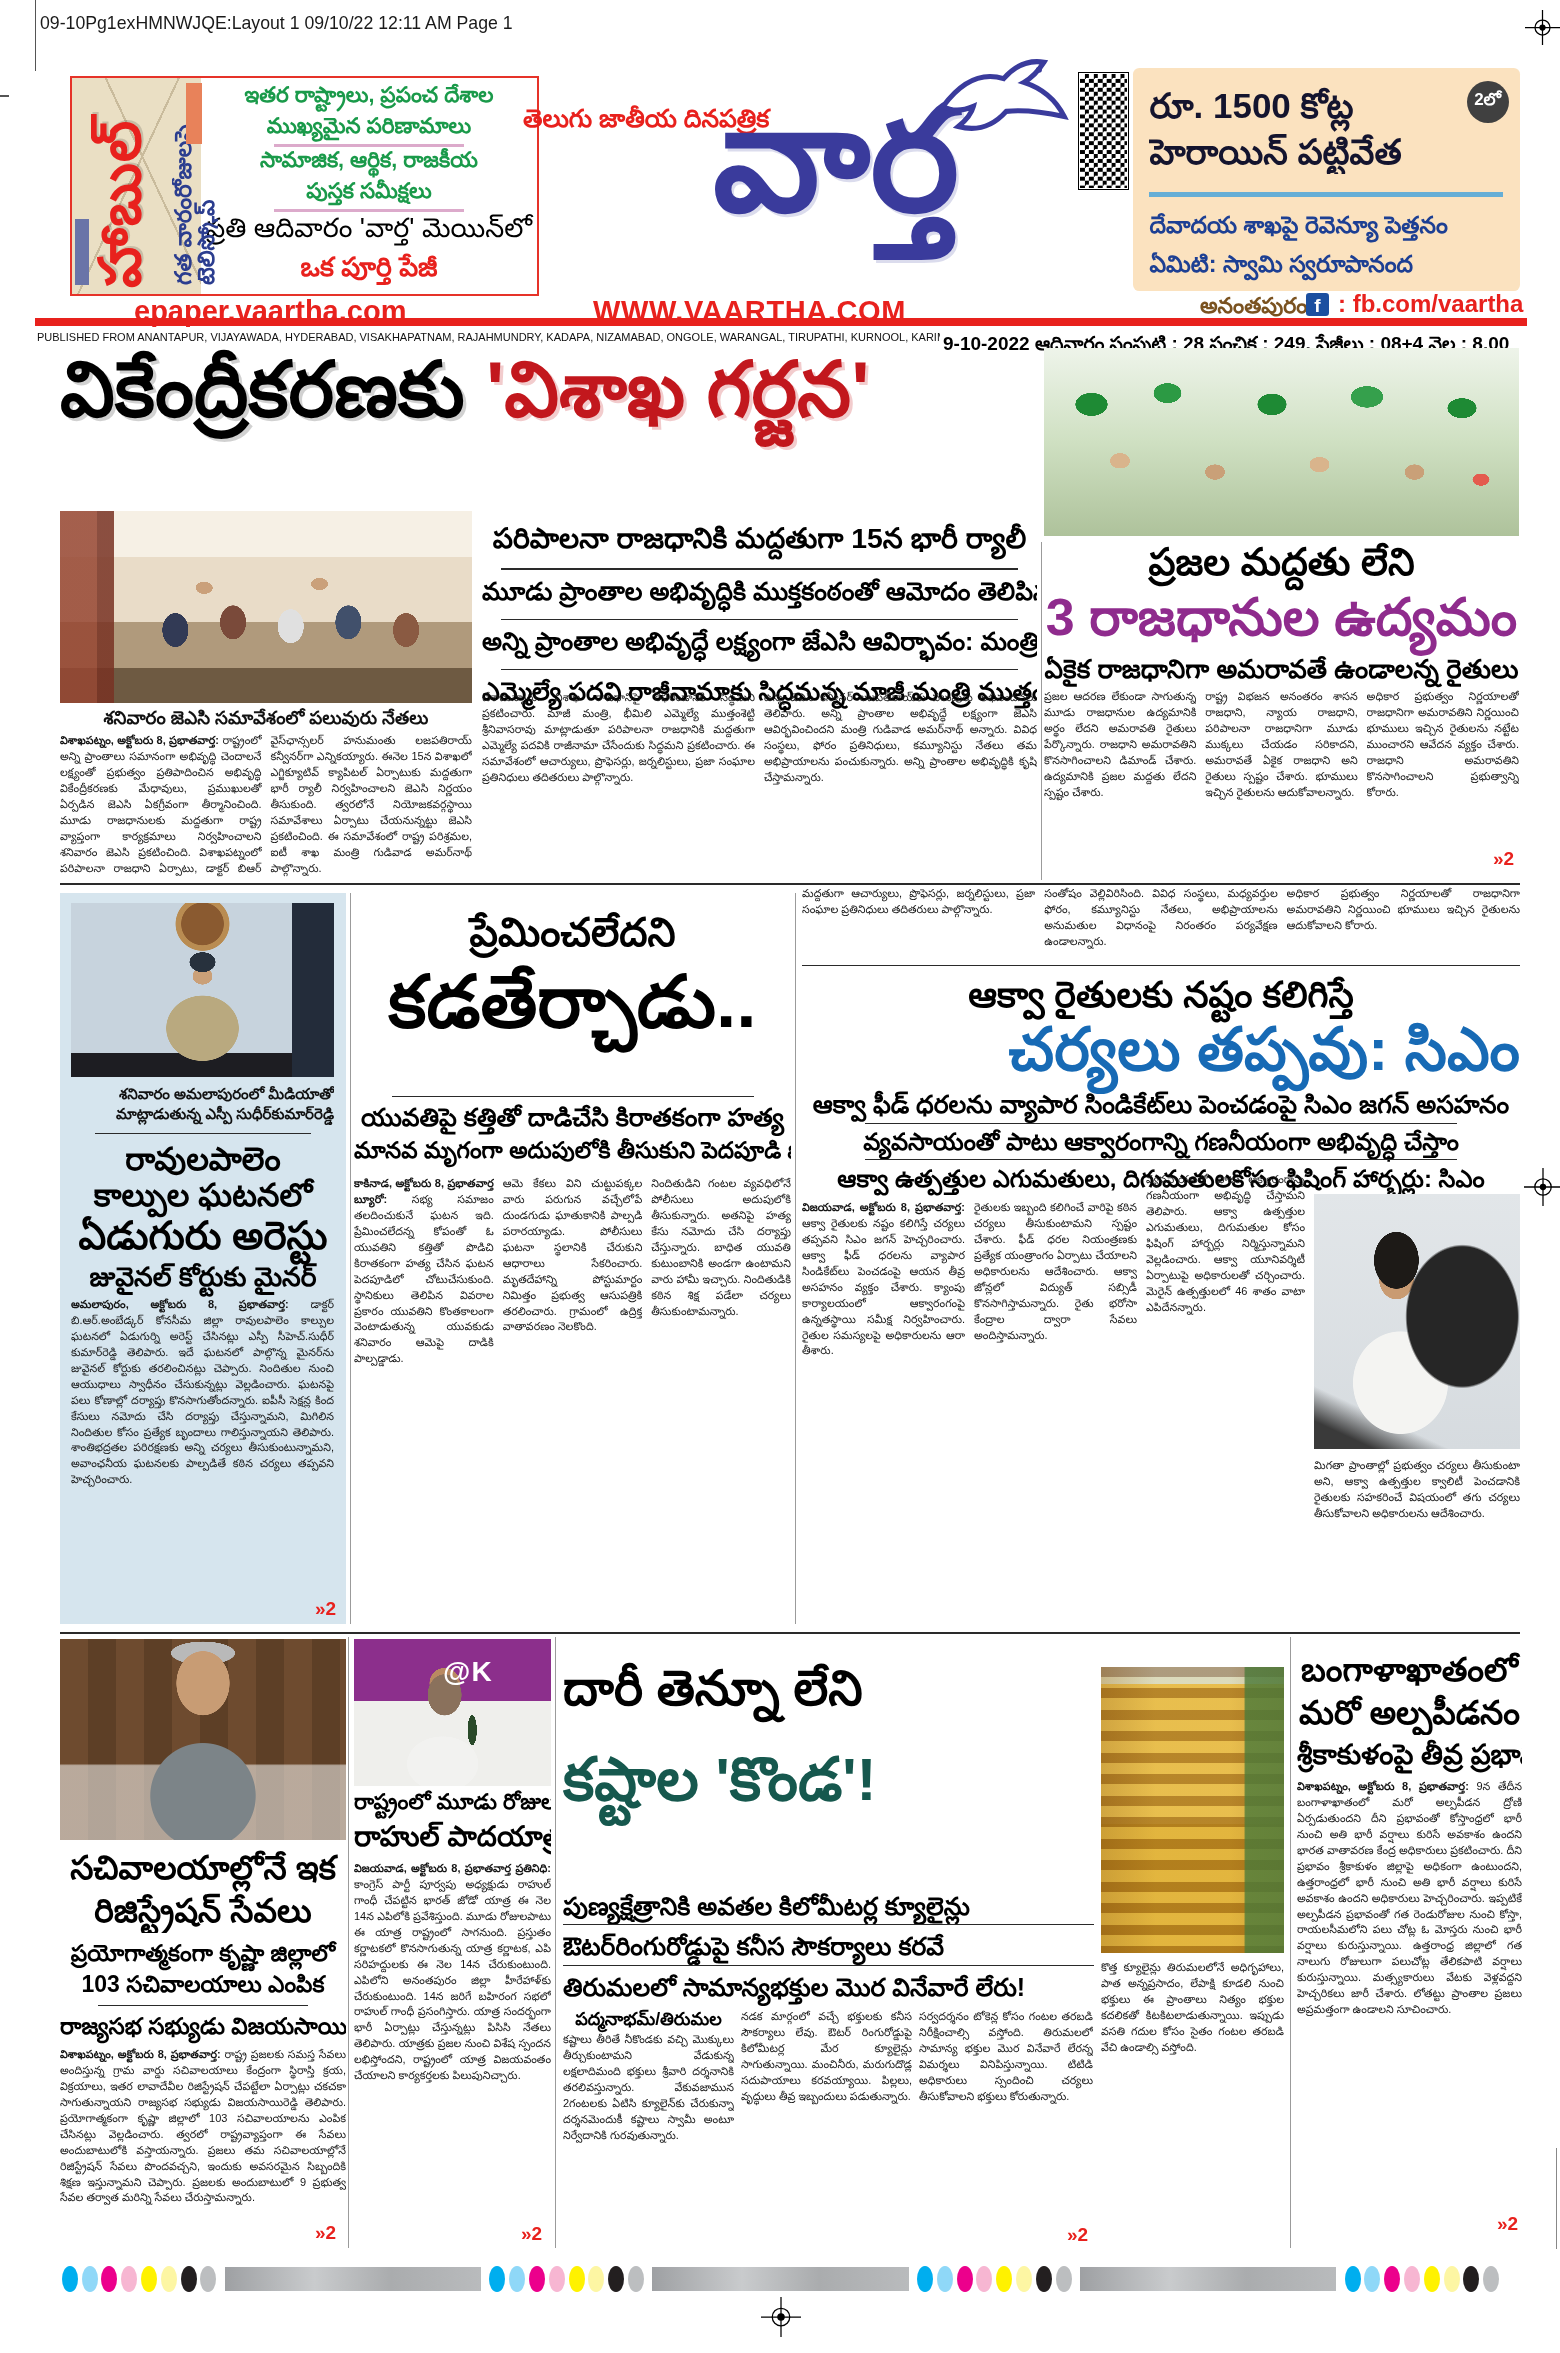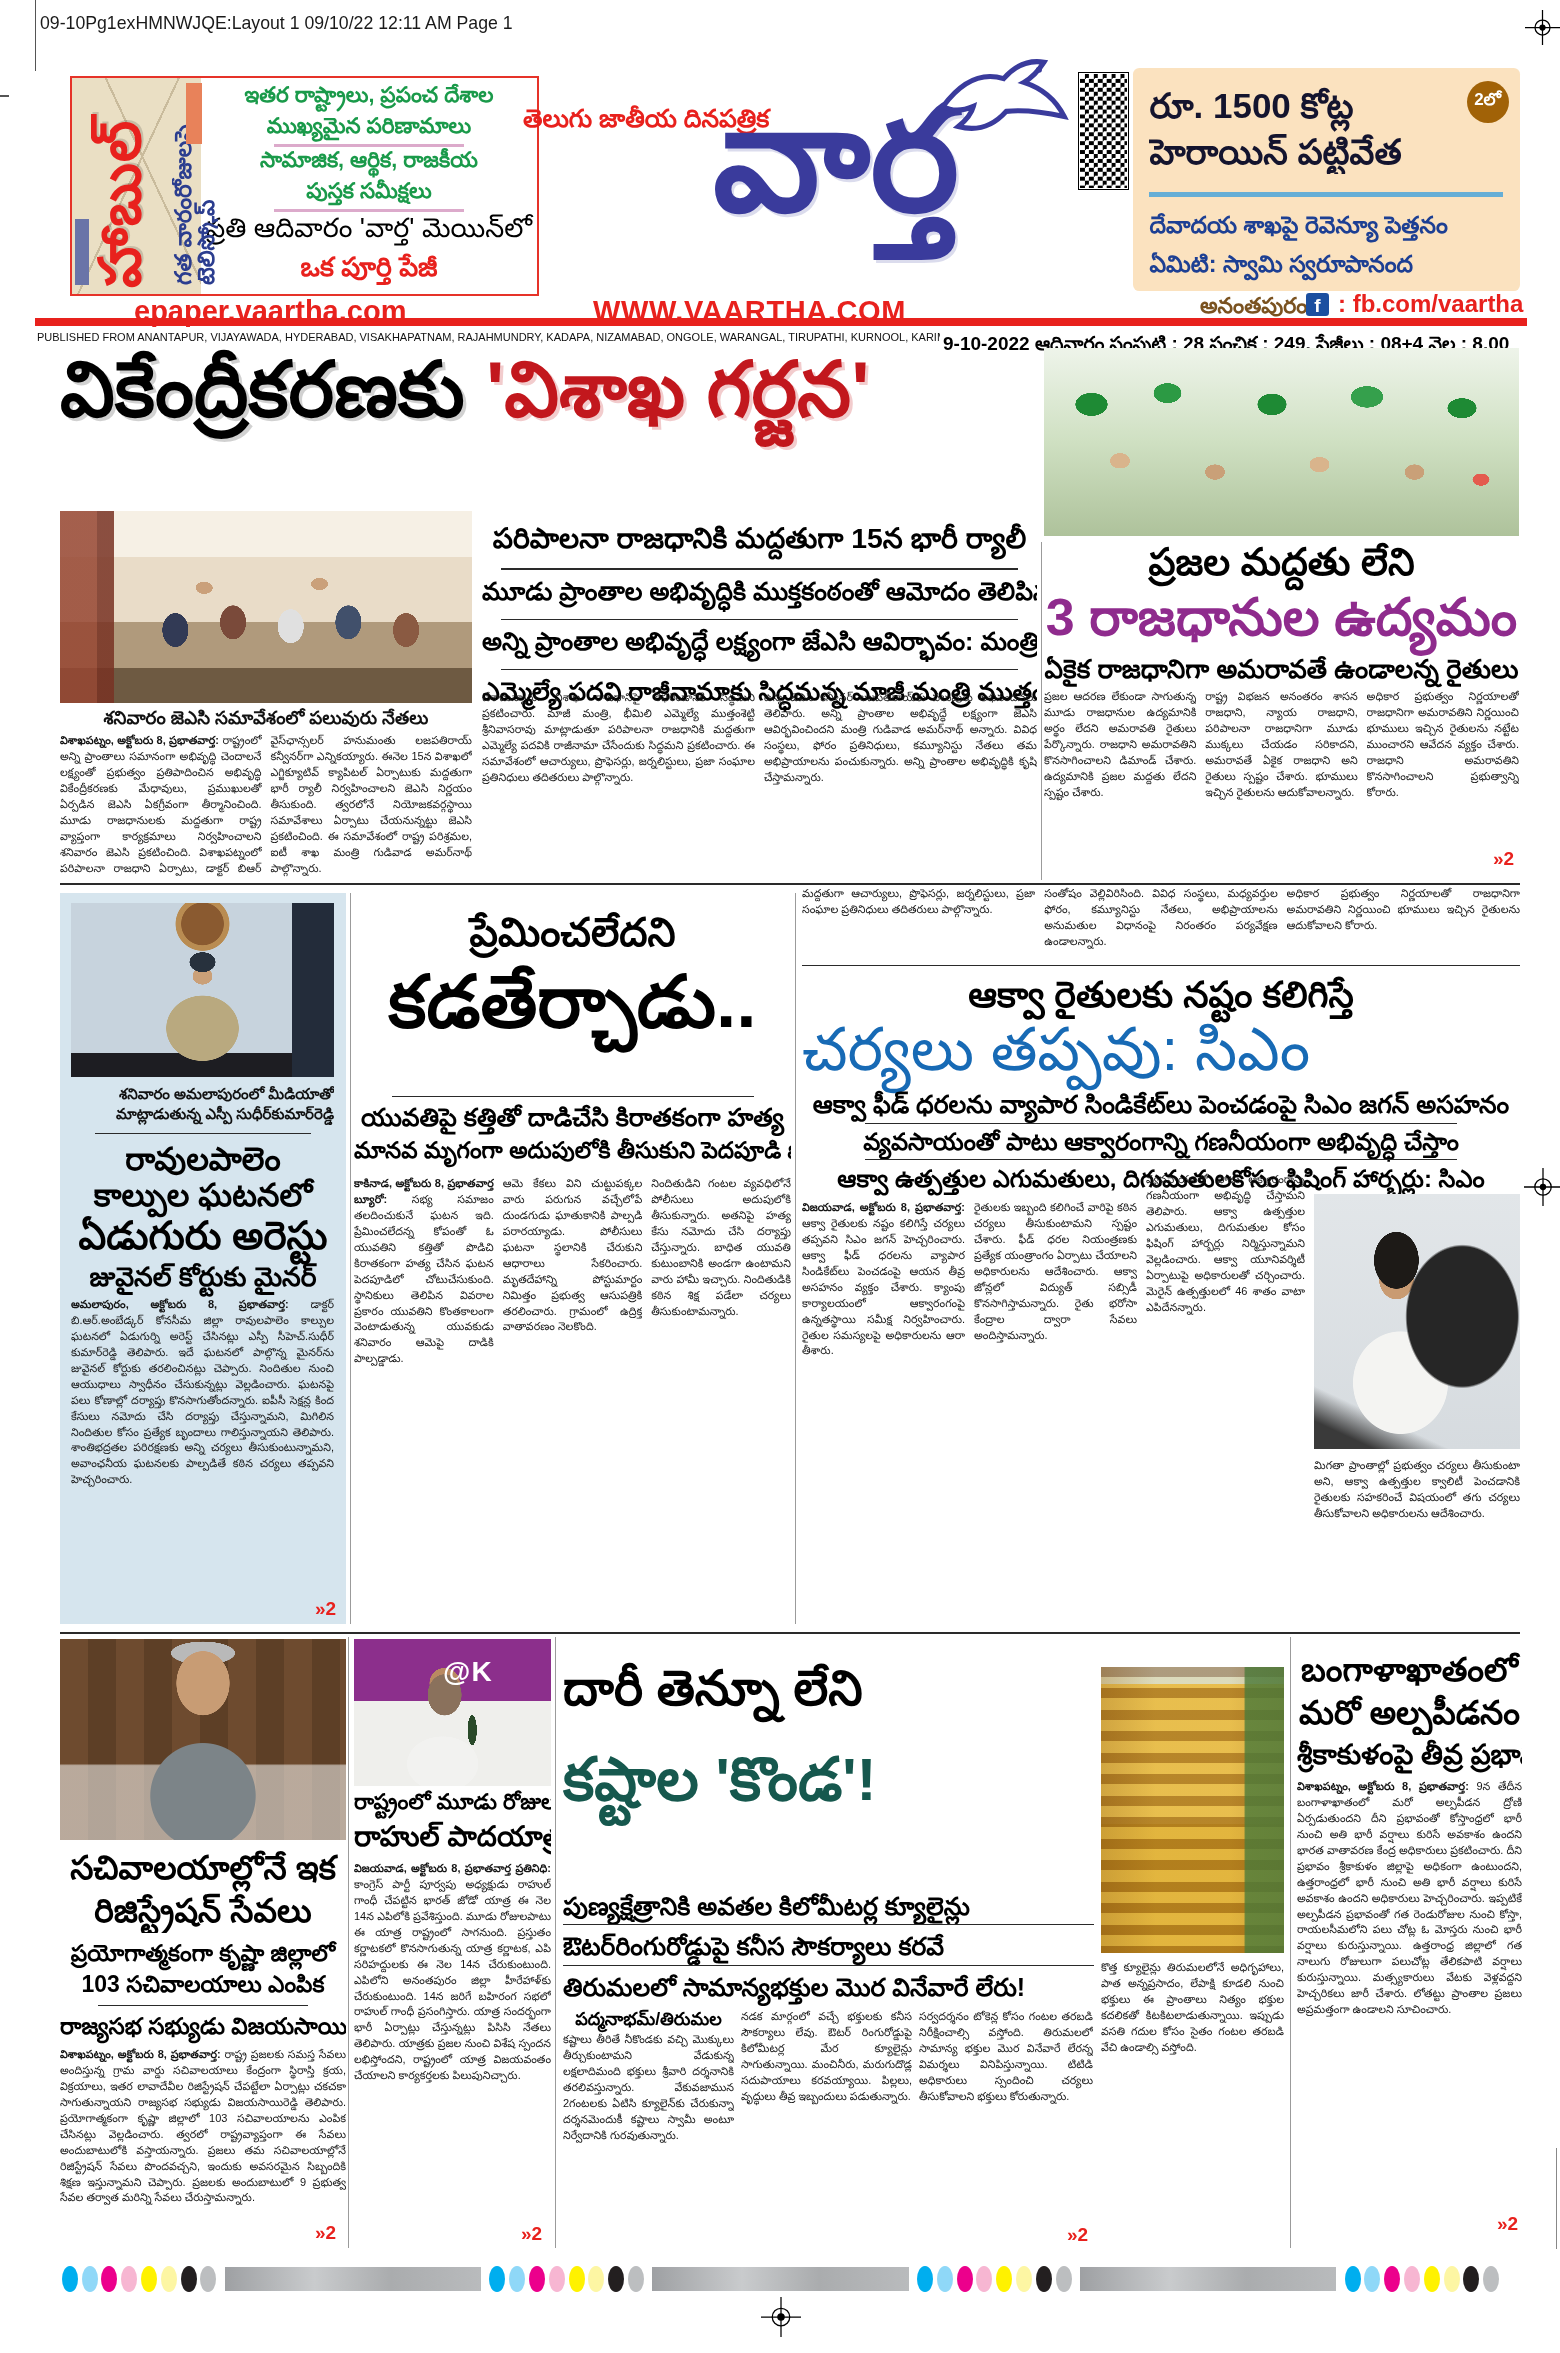--- a/index.html
+++ b/index.html
@@ -49,21 +49,21 @@
   #website{left:593px;top:295px;font-size:29px;color:#e8211d;letter-spacing:0.6px}
   #tagline{left:523px;top:104px;font-size:25px;color:#e8211d}
   #logo{left:713px;top:61px;font-size:150px;line-height:1.3;color:#3a3b9c;font-weight:bold;width:379px;height:243px;
         text-shadow:2.5px 2.5px 0 rgba(58,59,156,.18)}
   #dove{left:928px;top:53px}
   #qr{left:1079px;top:73px;width:47px;height:114px;
       background:conic-gradient(#000 25%,#fff 0 50%,#000 0 75%,#fff 0) 0 0/8.9px 8.9px;border:1.9px solid #fff;outline:0.6px solid #000}
 
   #topbox{left:1133px;top:68px;width:387px;height:223px;background:#fbe2bf;border-radius:6.3px}
   #topbox-h{position:absolute;left:16.4px;top:15px;width:297px;font-size:35px;font-weight:bold;color:#14142e;line-height:1.3;overflow:hidden}
-  #topbox-badge{position:absolute;right:11.4px;top:12.6px;width:42px;height:42px;border-radius:50%;background:#a16207;
+  #topbox-badge{position:absolute;right:11.4px;top:12.6px;width:42px;height:42px;border-radius:50%;background:#404040;
       color:#fff;font-weight:bold;font-size:17px;display:flex;align-items:center;justify-content:center}
   #topbox-rule{position:absolute;left:16.4px;top:124px;width:354px;height:5px;background:#66aed6}
   #topbox-s{position:absolute;left:16.4px;top:138px;width:354px;font-size:23.4px;font-weight:bold;color:#1d3f93;line-height:1.65;overflow:hidden}
   #edition{left:1200px;top:293px;font-size:22px;color:#7a5220}
   #fbrow{left:1306px;top:290px;display:flex;align-items:center}
   #fbic{width:23px;height:23px;background:#1b4fa0;border-radius:3.2px;color:#fff;font-weight:bold;
         font-size:19px;display:flex;align-items:flex-end;justify-content:center;line-height:1.05}
   #fbic::after{content:"f"}
   #fbtxt{font-size:24px;font-weight:bold;color:#e8211d;margin-left:9px}
 
@@ -138,21 +138,21 @@
   #mur-h2{left:354px;top:960px;width:437px;font-size:73px;font-weight:bold;text-align:center;white-space:nowrap;overflow:hidden}
   #mur-rule{left:392px;top:1096px;width:362px}
   #mur-s1{left:354px;top:1103px;width:437px;font-size:25px;font-weight:bold;text-align:center;white-space:nowrap;overflow:hidden}
   #mur-s2{left:354px;top:1137px;width:437px;font-size:23px;font-weight:bold;text-align:center;white-space:nowrap;overflow:hidden}
   #mur-body{left:354px;top:1176px;width:437px;height:445px}
   #vr-3{left:795px;top:893px;height:731px}
 
   #cm-cont{left:802px;top:886px;width:718px;height:75px}
   #cm-cont-rule{left:802px;top:965px;width:718px}
   #cm-hb{left:802px;top:974px;width:718px;font-size:36px;font-weight:bold;text-align:center;white-space:nowrap;overflow:hidden}
-  #cm-hblue{left:802px;top:1015px;width:718px;font-size:60px;font-weight:normal;color:#176ab5;text-align:left;white-space:nowrap;overflow:hidden}
+  #cm-hblue{left:802px;top:1015px;width:718px;font-size:60px;font-weight:bold;color:#176ab5;text-align:right;white-space:nowrap;overflow:hidden}
   #cm-s1{left:802px;top:1090px;width:718px;font-size:25px;font-weight:bold;text-align:center;white-space:nowrap;overflow:hidden}
   #cm-r1{left:865px;top:1123px;width:592px}
   #cm-s2{left:802px;top:1128px;width:718px;font-size:24px;font-weight:bold;text-align:center;white-space:nowrap;overflow:hidden}
   #cm-r2{left:865px;top:1159px;width:592px}
   #cm-s3{left:802px;top:1165px;width:718px;font-size:24px;font-weight:bold;text-align:center;white-space:nowrap;overflow:hidden}
   #cm-c0{left:802px;top:1200px;width:163px;height:420px}
   #cm-c1{left:974px;top:1200px;width:163px;height:420px}
   #cm-c2{left:1146px;top:1172px;width:159px;height:420px}
   #ph-jagan{left:1314px;top:1194px;width:206px;height:255px;
      background-image:

